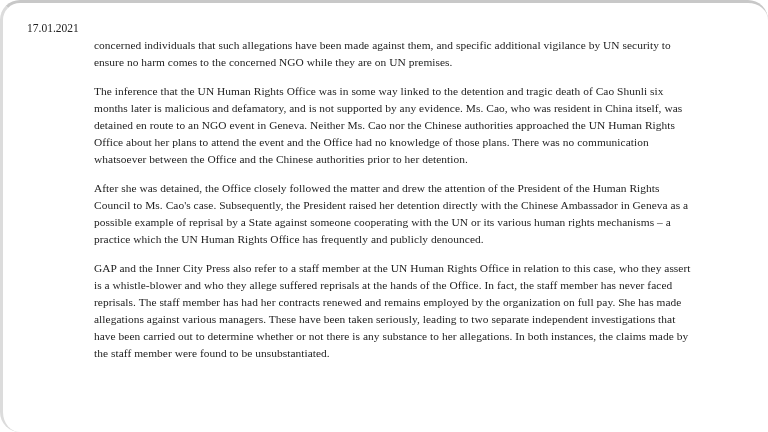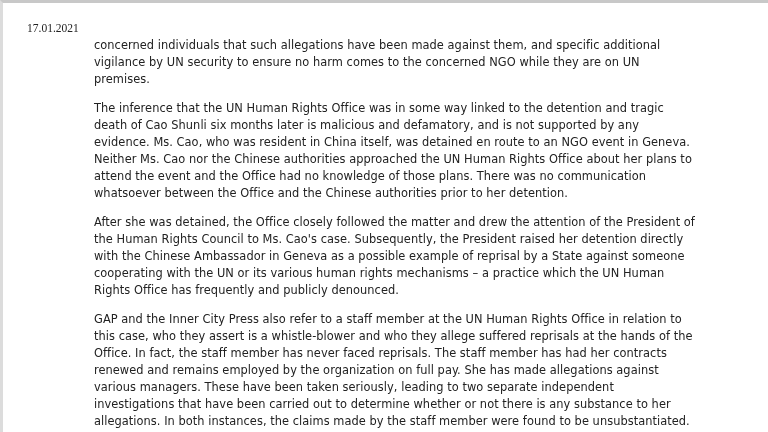--- a/index.html
+++ b/index.html
@@ -16,20 +16,21 @@
     .page-frame {
       position: absolute;
       left: 0;
       top: 0;
       width: 768px;
       height: 432px;
       border-top: 3px solid #c8c8c8;
       border-left: 3px solid #dcdcdc;
       box-sizing: border-box;
       background: #ffffff;
+      border-radius: 20px;
     }
     .print-header {
       position: absolute;
       top: 19px;
       left: 0;
       width: 768px;
       height: 14px;
       font-family: "Liberation Serif", "DejaVu Serif", serif;
       font-size: 11.5px;
       color: #222;
@@ -51,20 +52,21 @@
       top: 34px;
       width: 610px;
       font-family: "DejaVu Sans", sans-serif;
       font-size: 11.4px;
       line-height: 17px;
       color: #222;
       letter-spacing: 0.05px;
     }
     .article-body p {
       margin: 0 8px 12px 0;
+      font-family: Liberation Serif, serif;
     }
   </style>
 </head>
 <body>
 
 <div class="page-frame">
 
   <div class="print-header">
     <span class="print-date">17.01.2021</span>
   </div>

